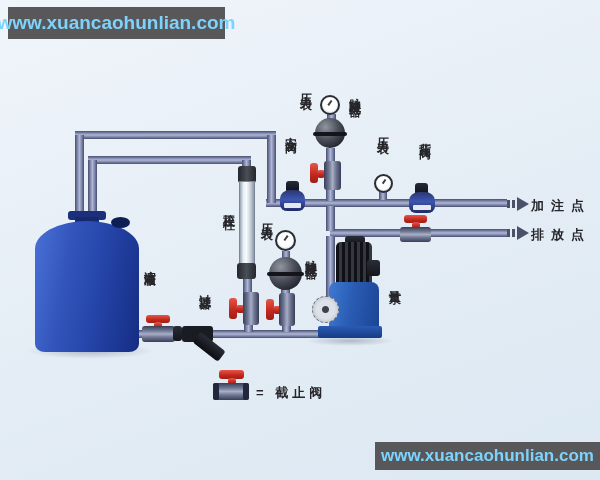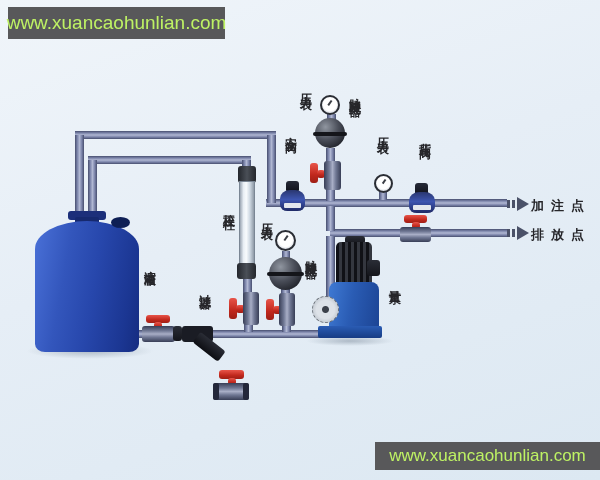--- a/index.html
+++ b/index.html
@@ -4,22 +4,23 @@
 <style>
   html,body { margin:0; padding:0; }
   #stage {
     position:relative; width:600px; height:480px; overflow:hidden;
     background: linear-gradient(160deg,#f0f5fa 0%, #e6eef6 45%, #dce8f2 100%);
     font-family:"Liberation Sans", sans-serif;
   }
   .abs { position:absolute; }
   
   .wm {
-    background:#58585a; color:#bef264; display:flex; align-items:center; justify-content:center;
+    background:#58585a; color:#7dd3fc; display:flex; align-items:center; justify-content:center;
     font-family:"Liberation Sans", sans-serif;
+    font-weight:bold;
   }
   
   .hpipe { position:absolute; height:8px;
     background: linear-gradient(180deg,#474e6e 0%, #7b84aa 25%, #b0b7d2 50%, #7b84aa 75%, #474e6e 100%); }
   .vpipe { position:absolute; width:9px;
     background: linear-gradient(90deg,#474e6e 0%, #7b84aa 25%, #b0b7d2 50%, #7b84aa 75%, #474e6e 100%); }
   
   .red { background: linear-gradient(180deg,#e8554a 0%, #c0271c 60%, #9e1f16 100%); border-radius:3px; }
   .valve-body-h { background: linear-gradient(180deg,#383e56 0%, #707894 30%, #a8aec6 50%, #707894 70%, #383e56 100%); border-radius:3px; }
   .valve-body-v { background: linear-gradient(90deg,#383e56 0%, #707894 30%, #a8aec6 50%, #707894 70%, #383e56 100%); border-radius:3px; }
@@ -170,14 +171,15 @@
   <div class="vlabel" style="left:416px;top:133px;">背压阀</div>
   <div class="vlabel" style="left:220px;top:204px;">校正柱</div>
   <div class="vlabel" style="left:258px;top:214px;">压力表</div>
   <div class="vlabel" style="left:302px;top:250px;">脉冲阻尼器</div>
   <div class="vlabel" style="left:386px;top:280px;">计量泵</div>
   <div class="vlabel" style="left:141px;top:261px;">溶液箱</div>
   <div class="vlabel" style="left:196px;top:284px;">过滤器</div>
 
   <div class="hlabel" style="left:531px;top:197px;">加注点</div>
   <div class="hlabel" style="left:531px;top:226px;">排放点</div>
+  <div class="hlabel" style="left:256px;top:384px;letter-spacing:4px;">= 截止阀</div>
 
 </div>
 
 </body></html>

